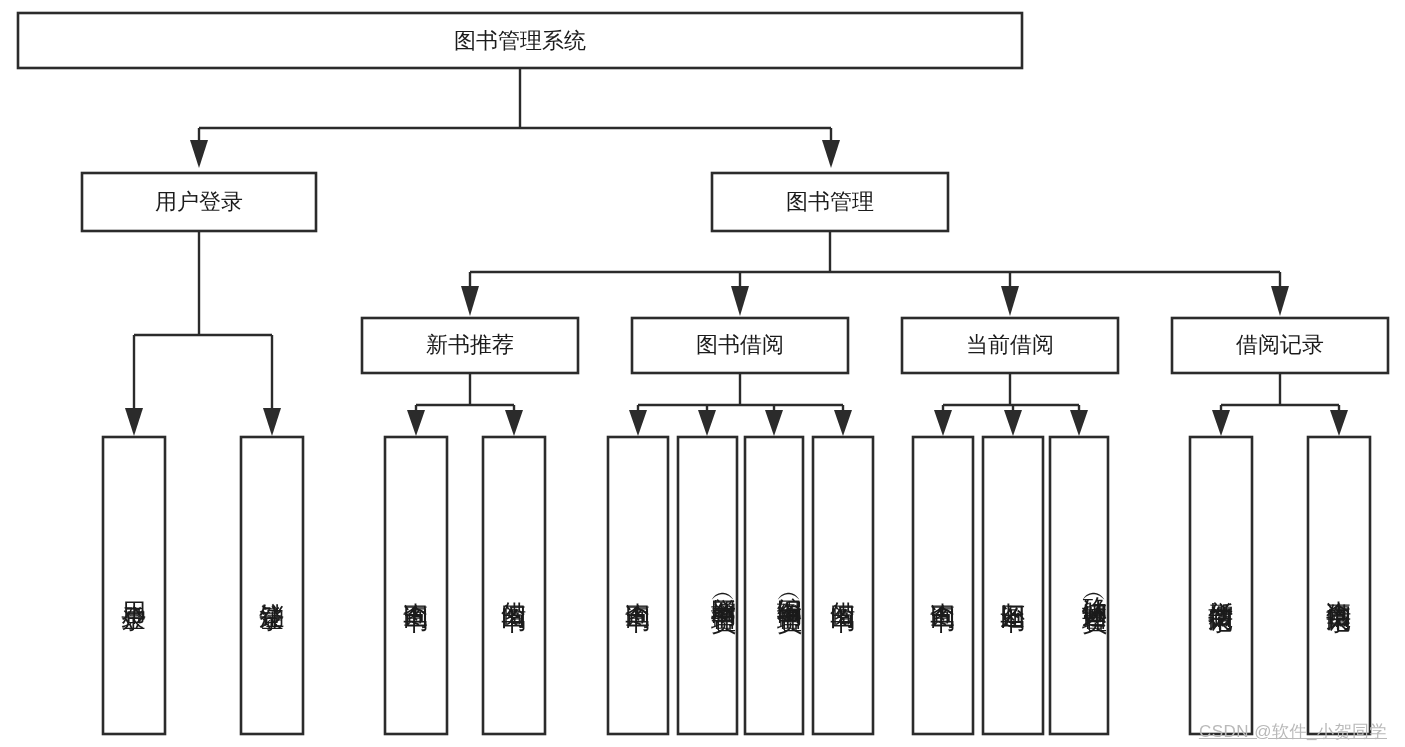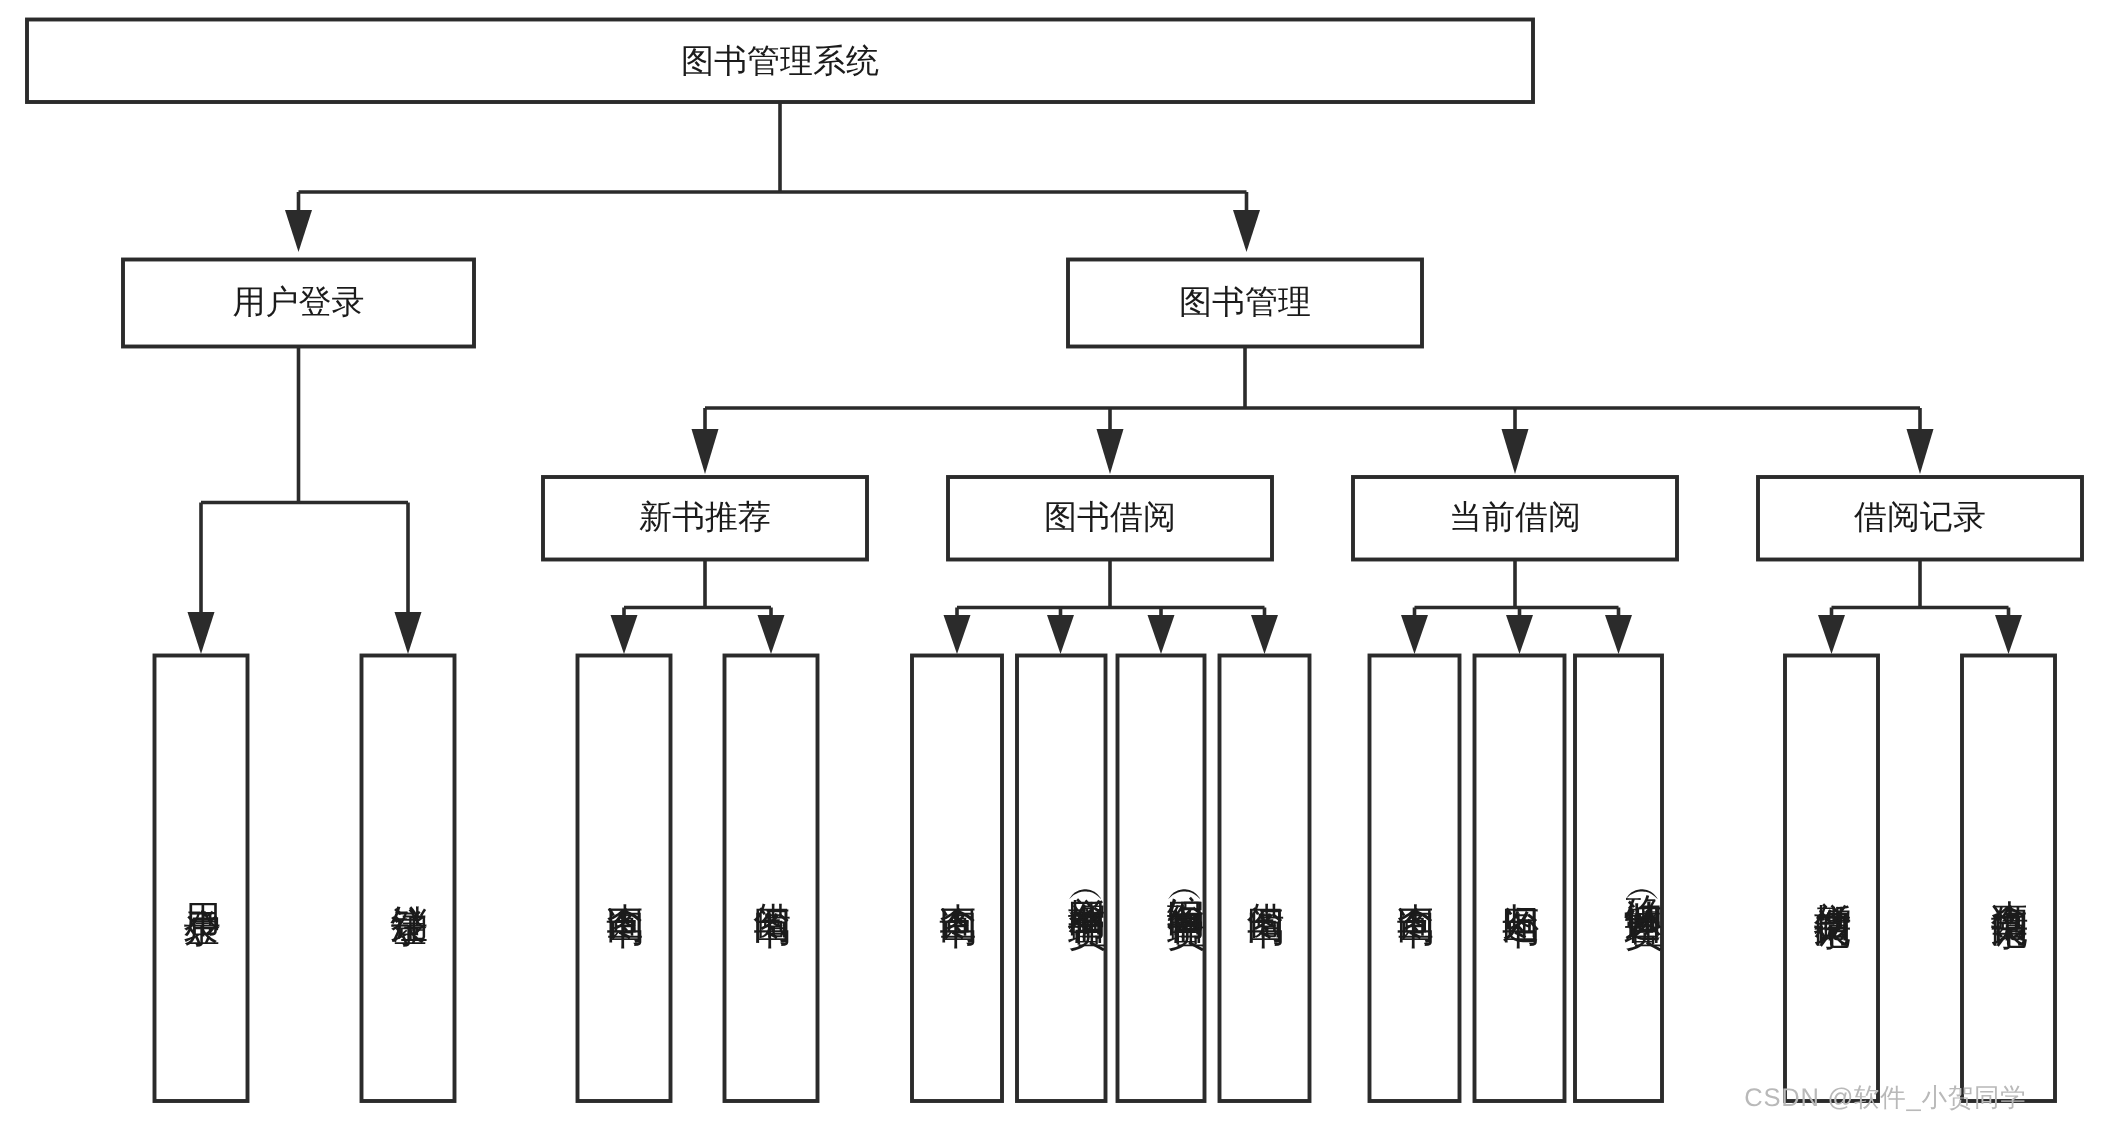--- a/index.html
+++ b/index.html
@@ -12,20 +12,21 @@
     height: 747px;
     font-family: "Liberation Sans", "DejaVu Sans", sans-serif;
     overflow: hidden;
     position: relative;
   }
   #diagram-root {
     position: relative;
     width: 1359px;
     height: 747px;
     background: #ffffff;
+    padding-left: 36px;
   }
   svg.diagram-canvas {
     position: absolute;
     left: 0;
     top: 0;
     width: 1405px;
     height: 747px;
   }
   .node-box {
     fill: #ffffff;
@@ -64,20 +65,21 @@
   }
   .watermark {
     position: absolute;
     right: 8px;
     bottom: 4px;
     font-family: "Liberation Sans", "DejaVu Sans", sans-serif;
     font-size: 17px;
     color: #b9b9b9;
     letter-spacing: 0.5px;
     white-space: nowrap;
+    text-decoration: underline;
   }
 </style>
 </head>
 <body>
 
 <div id="diagram-root">
 
   <svg class="diagram-canvas" viewBox="0 0 1405 747">
 
     <g>

